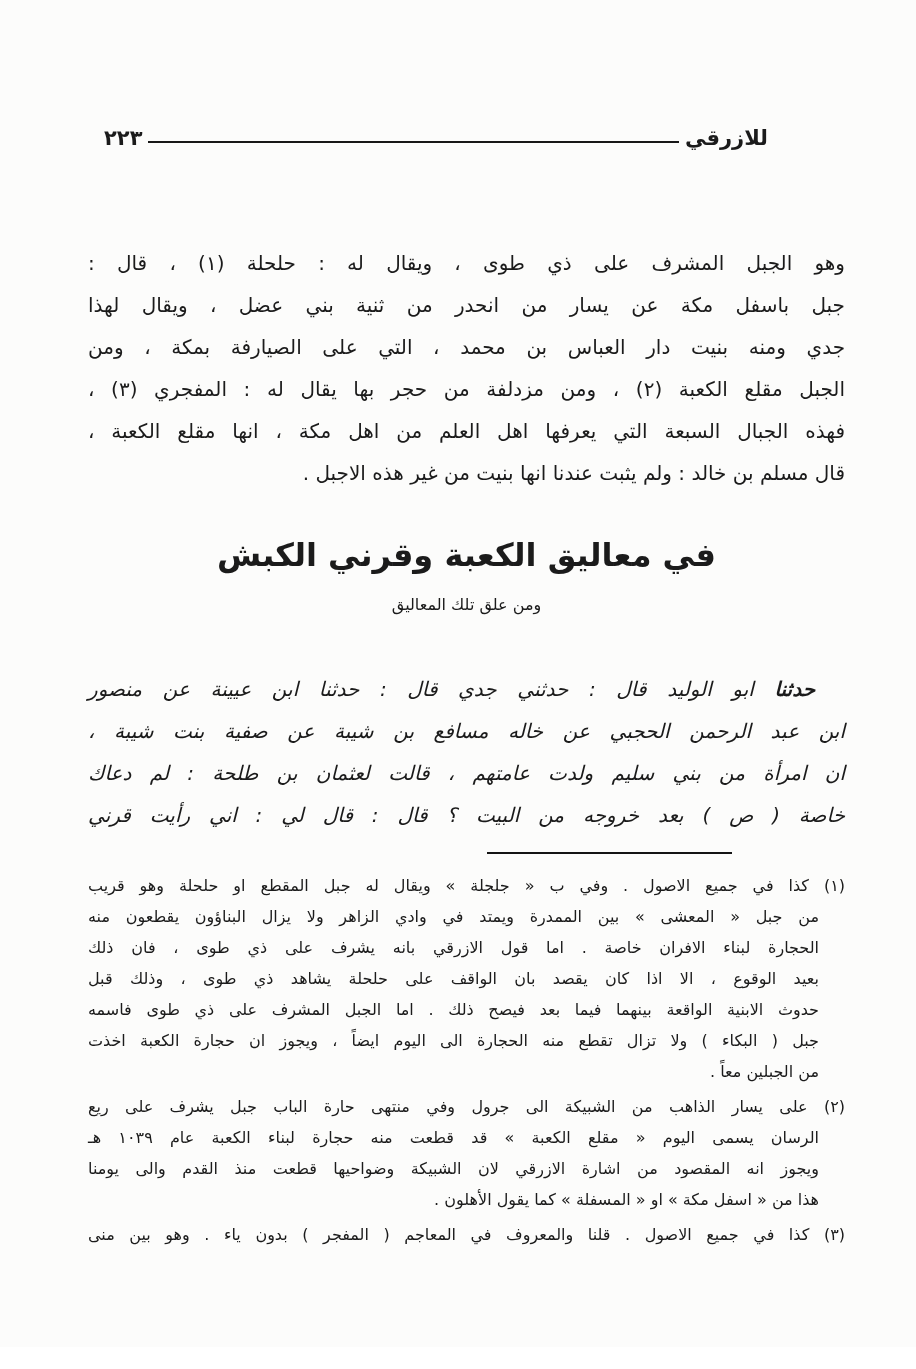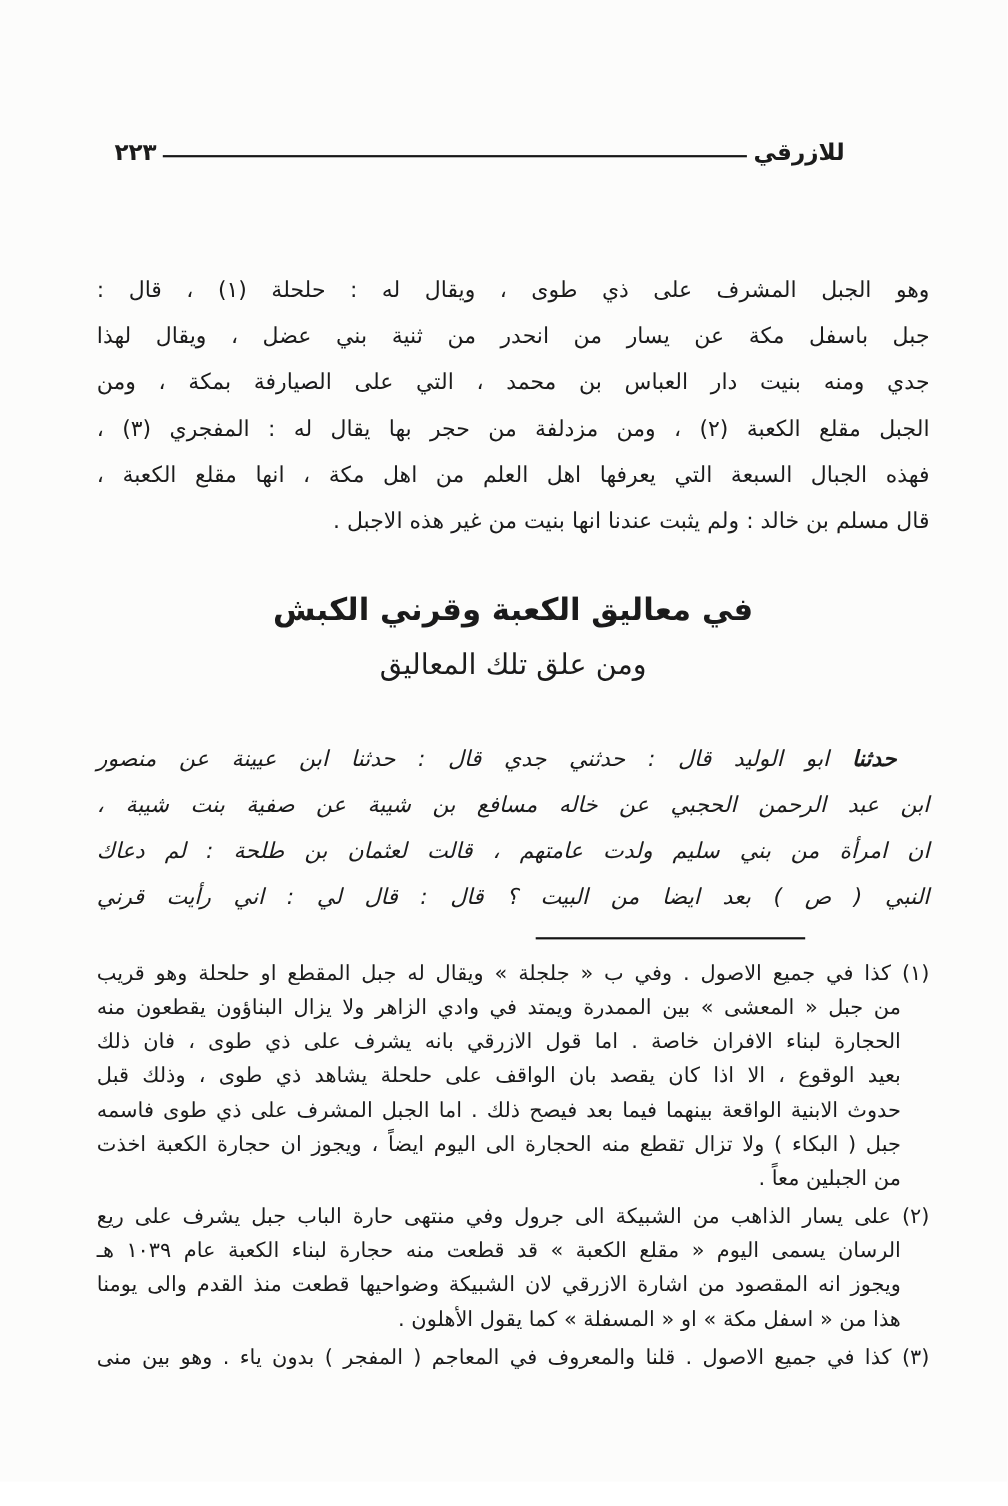--- a/index.html
+++ b/index.html
@@ -28,32 +28,32 @@
   }
   .para1 { margin-top:194px; }
   .bline {
     font-size:20px; line-height:42px;
     text-align:justify; text-align-last:justify;
   }
   .bline.end { text-align:right; text-align-last:auto; }
   .indent1 { text-indent:30px; }
   .lead { font-weight:bold; }
 
-  .heading  { font-size:28px; font-weight:bold; text-align:center; line-height:42px; margin-top:40px; }
-  .subheading { font-size:26px; text-align:center; line-height:34px; margin-top:12px; }
+  .heading  { font-size:32px; font-weight:bold; text-align:center; line-height:42px; margin-top:40px; }
+  .subheading { font-size:16px; text-align:center; line-height:34px; margin-top:12px; }
   .para2 { margin-top:46px;font-style:italic; }
 
   
   .fn-sep {
     width:245px; height:0; border-top:2px solid #141414;
     margin:16px 113px 16px auto;
   }
   .footnote { margin-bottom:4px; }
   .fnline {
-    font-size:19px; line-height:31px;
+    font-size:16px; line-height:31px;
     text-align:justify; text-align-last:justify;
   }
   .fnline.cont { padding-right:26px; }
   .fnline.end  { text-align:right; text-align-last:auto; }
 </style>
 </head>
 <body>
 
 <div class="page">
 
@@ -74,21 +74,21 @@
       <div class="bline end">قال مسلم بن خالد : ولم يثبت عندنا انها بنيت من غير هذه الاجبل .</div>
     </div>
 
     <div class="heading">في معاليق الكعبة وقرني الكبش</div>
     <div class="subheading">ومن علق تلك المعاليق</div>
 
     <div class="para2">
       <div class="bline indent1"><span class="lead">حدثنا</span> <span>ابو الوليد قال : حدثني جدي قال : حدثنا ابن عيينة عن منصور</span></div>
       <div class="bline">ابن عبد الرحمن الحجبي عن خاله مسافع بن شيبة عن صفية بنت شيبة ،</div>
       <div class="bline">ان امرأة من بني سليم ولدت عامتهم ، قالت لعثمان بن طلحة : لم دعاك</div>
-      <div class="bline">النبي ( ص ) بعد ايضا من البيت ؟ قال : قال لي : اني رأيت قرني</div>
+      <div class="bline">خاصة ( ص ) بعد خروجه من البيت ؟ قال : قال لي : اني رأيت قرني</div>
     </div>
 
     <div class="fn-sep"></div>
 
     <div class="footnotes">
 
       <div class="footnote">
         <div class="fnline"><span>(١)</span> <span>كذا في جميع الاصول . وفي ب « جلجلة » ويقال له جبل المقطع او حلحلة وهو قريب</span></div>
         <div class="fnline cont">من جبل « المعشى » بين الممدرة ويمتد في وادي الزاهر ولا يزال البناؤون يقطعون منه</div>
         <div class="fnline cont">الحجارة لبناء الافران خاصة . اما قول الازرقي بانه يشرف على ذي طوى ، فان ذلك</div>

